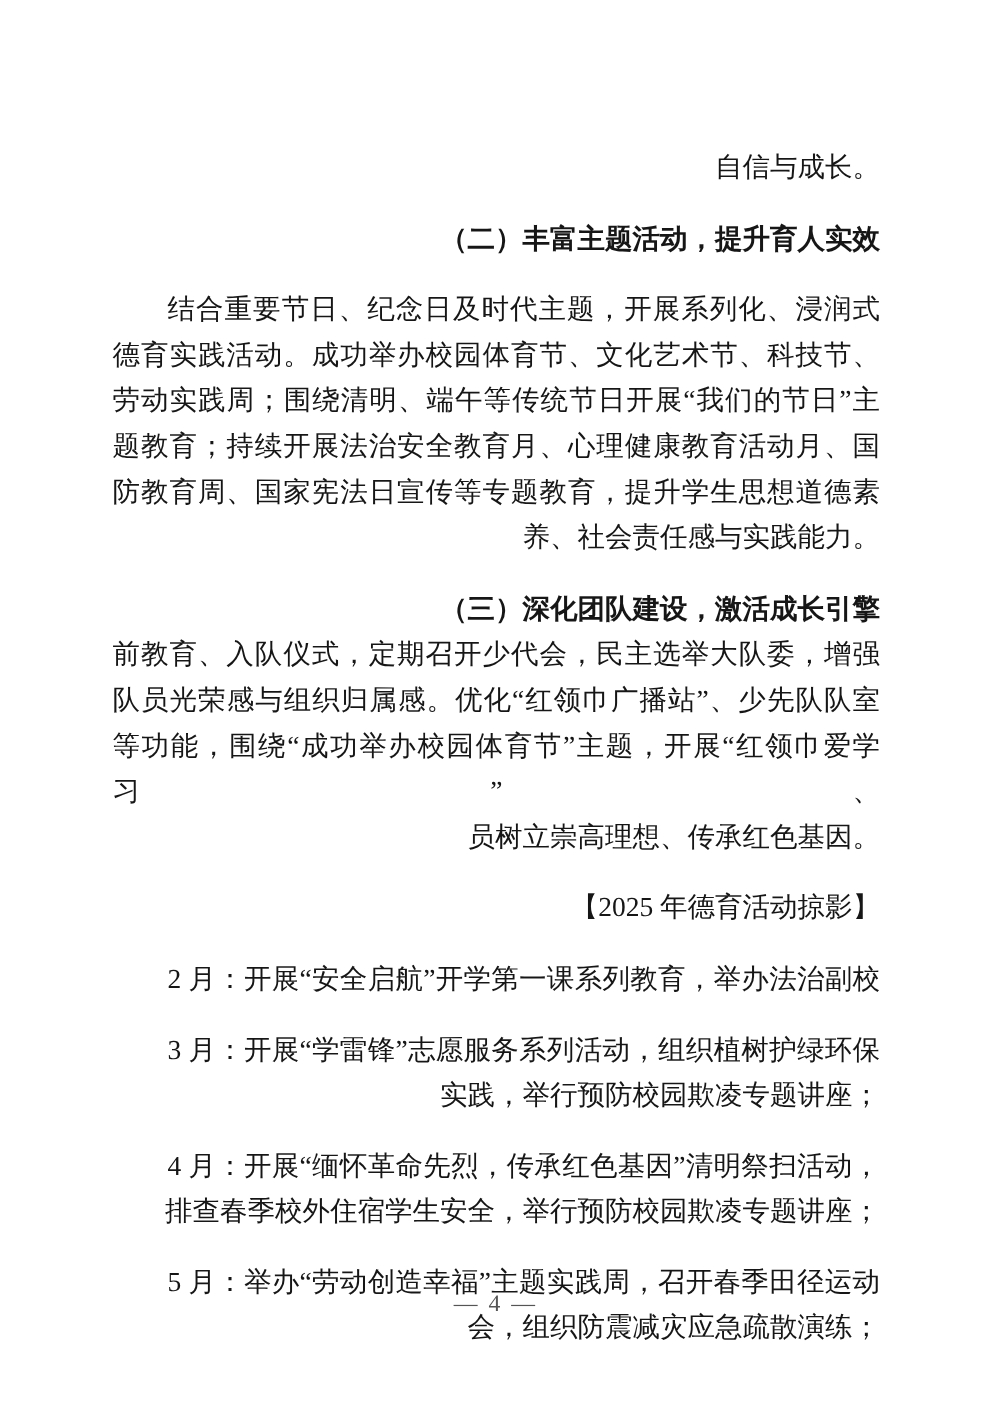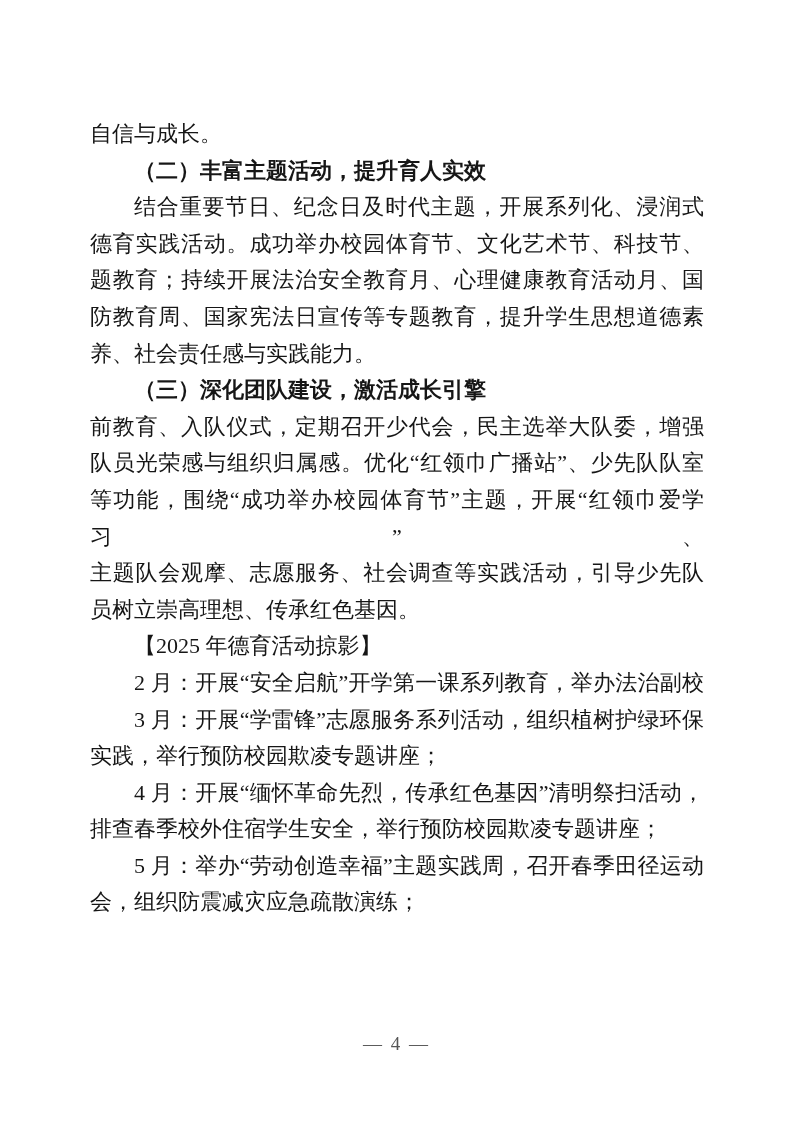--- a/index.html
+++ b/index.html
@@ -20,24 +20,24 @@
     position: absolute;
     left: 90px;
     top: 116px;
     width: 614px;
     font-size: 22px;
     line-height: 36.6px;
   }
   .block { margin: 0; }
   .block.heading .line { font-weight: bold; }
   .line {
-    text-align: left;
+    text-align: right;
     min-height: 36.6px;
   }
-  .line.indent { text-indent: 2em; }
+  .line.indent { text-indent: 2em; margin-top: 20px; }
   .line.justify {
     text-align: justify;
     text-align-last: justify;
     text-justify: inter-character;
   }
   .page-footer {
     position: absolute;
     left: 0;
     top: 1033px;
     width: 100%;
@@ -54,32 +54,32 @@
   <div class="doc-content">
       <div class="block paragraph">
         <div class="line">自信与成长。</div>
       </div>
       <div class="block heading">
         <div class="line indent">（二）丰富主题活动，提升育人实效</div>
       </div>
       <div class="block paragraph">
         <div class="line indent justify">结合重要节日、纪念日及时代主题，开展系列化、浸润式</div>
         <div class="line justify">德育实践活动。成功举办校园体育节、文化艺术节、科技节、</div>
+        <div class="line justify">劳动实践周；围绕清明、端午等传统节日开展“我们的节日”主</div>
         <div class="line justify">题教育；持续开展法治安全教育月、心理健康教育活动月、国</div>
         <div class="line justify">防教育周、国家宪法日宣传等专题教育，提升学生思想道德素</div>
         <div class="line">养、社会责任感与实践能力。</div>
       </div>
       <div class="block heading">
         <div class="line indent">（三）深化团队建设，激活成长引擎</div>
       </div>
       <div class="block paragraph">
         <div class="line justify">前教育、入队仪式，定期召开少代会，民主选举大队委，增强</div>
         <div class="line justify">队员光荣感与组织归属感。优化“红领巾广播站”、少先队队室</div>
         <div class="line justify">等功能，围绕“成功举办校园体育节”主题，开展“红领巾爱学习”、</div>
-        <div class="line justify">主题队会观摩、志愿服务、社会调查等实践活动，引导少先队</div>
         <div class="line">员树立崇高理想、传承红色基因。</div>
       </div>
       <div class="block paragraph">
         <div class="line indent">【2025 年德育活动掠影】</div>
       </div>
       <div class="block paragraph">
         <div class="line indent justify">2 月：开展“安全启航”开学第一课系列教育，举办法治副校</div>
       </div>
       <div class="block paragraph">
         <div class="line indent justify">3 月：开展“学雷锋”志愿服务系列活动，组织植树护绿环保</div>

